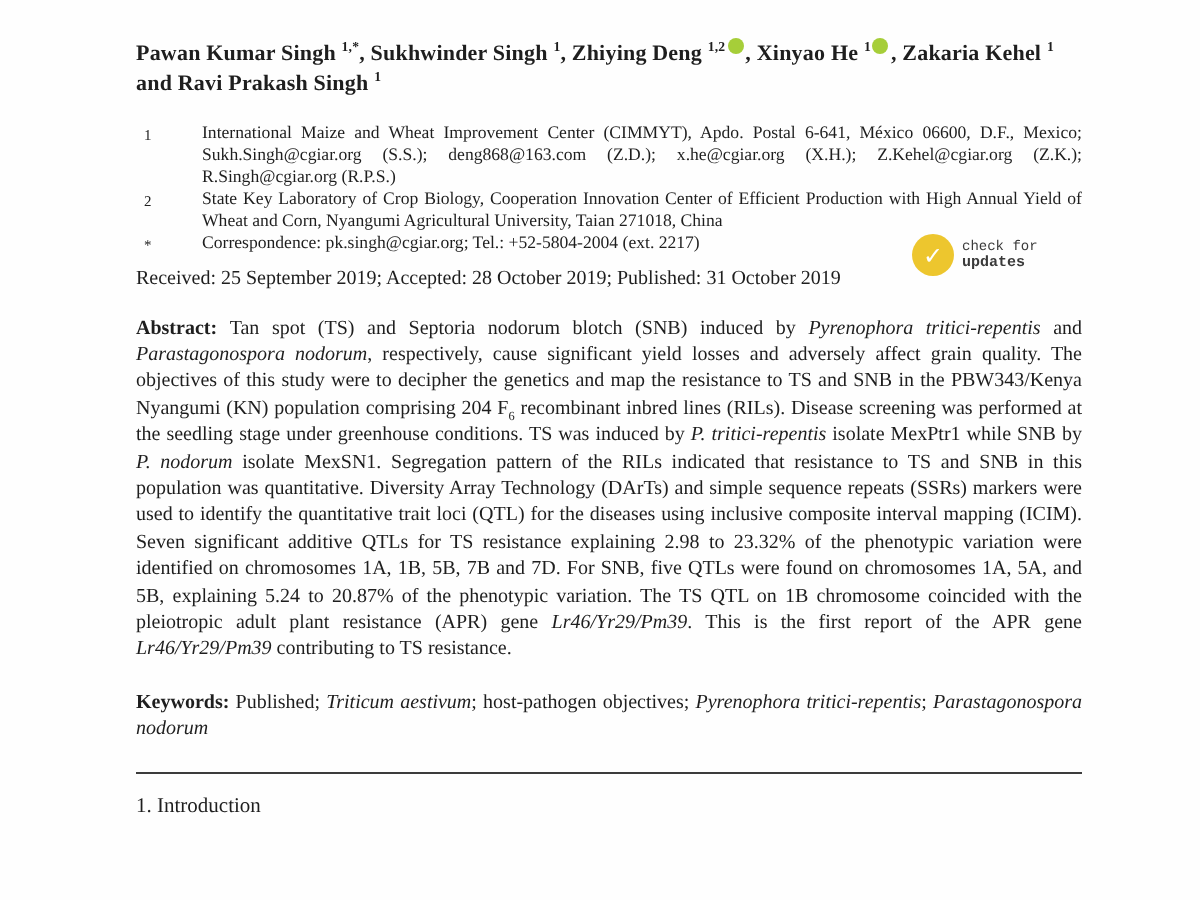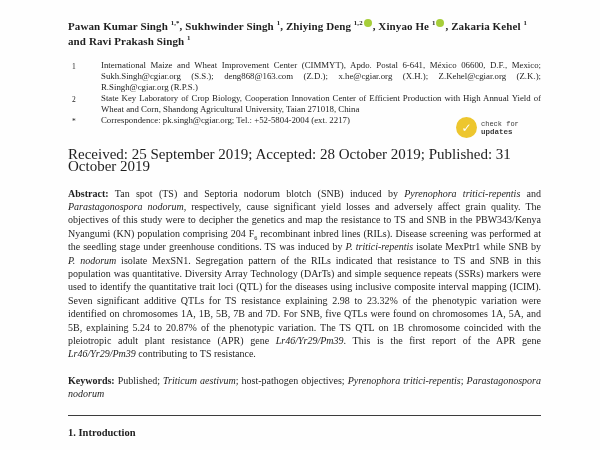--- a/index.html
+++ b/index.html
@@ -34,21 +34,21 @@
   .affils { margin-top: 5px; font-size: 8.8px; line-height: 11px; }
   .affil { display: flex; }
   .affil .marker {
     flex: 0 0 29px;
     font-size: 7.5px;
     padding-top: 0.5px;
     padding-left: 4px;
   }
   .affil .atext { flex: 1 1 auto; text-align: justify; }
 
-  .dates { margin-top: 21px; font-size: 15px; line-height: 12px; font-family: Liberation Serif, serif; }
+  .dates { margin-top: 6px; font-size: 10px; line-height: 12px; font-family: Liberation Serif, serif; }
 
   .badge {
     position: absolute;
     left: 388px; top: 109px;
     display: flex; align-items: center; gap: 4px;
     cursor: pointer;
   }
   .badge-circle {
     width: 21px; height: 21px; border-radius: 50%;
     background: #edc62e; color: #ffffff;
@@ -60,39 +60,39 @@
     font-family: Liberation Mono, monospace;
     font-size: 7px; line-height: 8px; color: #3a3a3a;
   }
   .badge-text .b2 { font-weight: bold; font-size: 7.5px; }
 
   .abstract { margin-top: 12px; font-size: 10px; line-height: 13.4px; text-align: justify; }
   .keywords { margin-top: 13px; font-size: 10px; line-height: 13.4px; text-align: justify; }
 
   .rule { margin-top: 14px; border: none; border-top: 1.5px solid #3c3c3c; width: 100%; }
 
-  .sec-heading { font-size: 10.5px; font-weight: bold; line-height: 13px; }
+  .sec-heading { font-size: 10.5px; font-weight: normal; line-height: 13px; }
   .intro { margin-top: 6px; font-size: 10px; line-height: 13.4px; text-align: justify; text-indent: 17px; }
 </style>
 </head>
 <body style="color: rgb(30, 30, 30);">
 
 <div class="page">
   <div class="content">
 
     <p class="authors"><span style="font-weight: bold;">Pawan Kumar Singh </span><sup style="font-weight: bold;">1,*</sup><span style="font-weight: bold;">, Sukhwinder Singh </span><sup style="font-weight: bold;">1</sup><span style="font-weight: bold;">, Zhiying Deng </span><sup style="font-weight: bold;">1,2</sup><span class="orcid" style="background: rgb(166, 206, 57);"></span><span style="font-weight: bold;">, Xinyao He </span><sup style="font-weight: bold;">1</sup><span class="orcid" style="background: rgb(166, 206, 57);"></span><span style="font-weight: bold;">, Zakaria Kehel </span><sup style="font-weight: bold;">1</sup><br><span style="font-weight: bold;">and Ravi Prakash Singh </span><sup style="font-weight: bold;">1</sup></p>
 
     <div class="affils">
       <div class="affil">
         <span class="marker">1</span>
         <span class="atext">International Maize and Wheat Improvement Center (CIMMYT), Apdo. Postal 6-641, México 06600, D.F., Mexico; Sukh.Singh@cgiar.org (S.S.); deng868@163.com (Z.D.); x.he@cgiar.org (X.H.); Z.Kehel@cgiar.org (Z.K.); R.Singh@cgiar.org (R.P.S.)</span>
       </div>
       <div class="affil">
         <span class="marker">2</span>
-        <span class="atext">State Key Laboratory of Crop Biology, Cooperation Innovation Center of Efficient Production with High Annual Yield of Wheat and Corn, Shandong Agricultural University, Taian 271018, China</span>
+        <span class="atext">State Key Laboratory of Crop Biology, Cooperation Innovation Center of Efficient Production with High Annual Yield of Wheat and Corn, Nyangumi Agricultural University, Taian 271018, China</span>
       </div>
       <div class="affil">
         <span class="marker">*</span>
         <span class="atext">Correspondence: pk.singh@cgiar.org; Tel.: +52-5804-2004 (ext. 2217)</span>
       </div>
     </div>
 
     <p class="dates">Received: 25 September 2019; Accepted: 28 October 2019; Published: 31 October 2019</p>
 
     <div class="badge">

